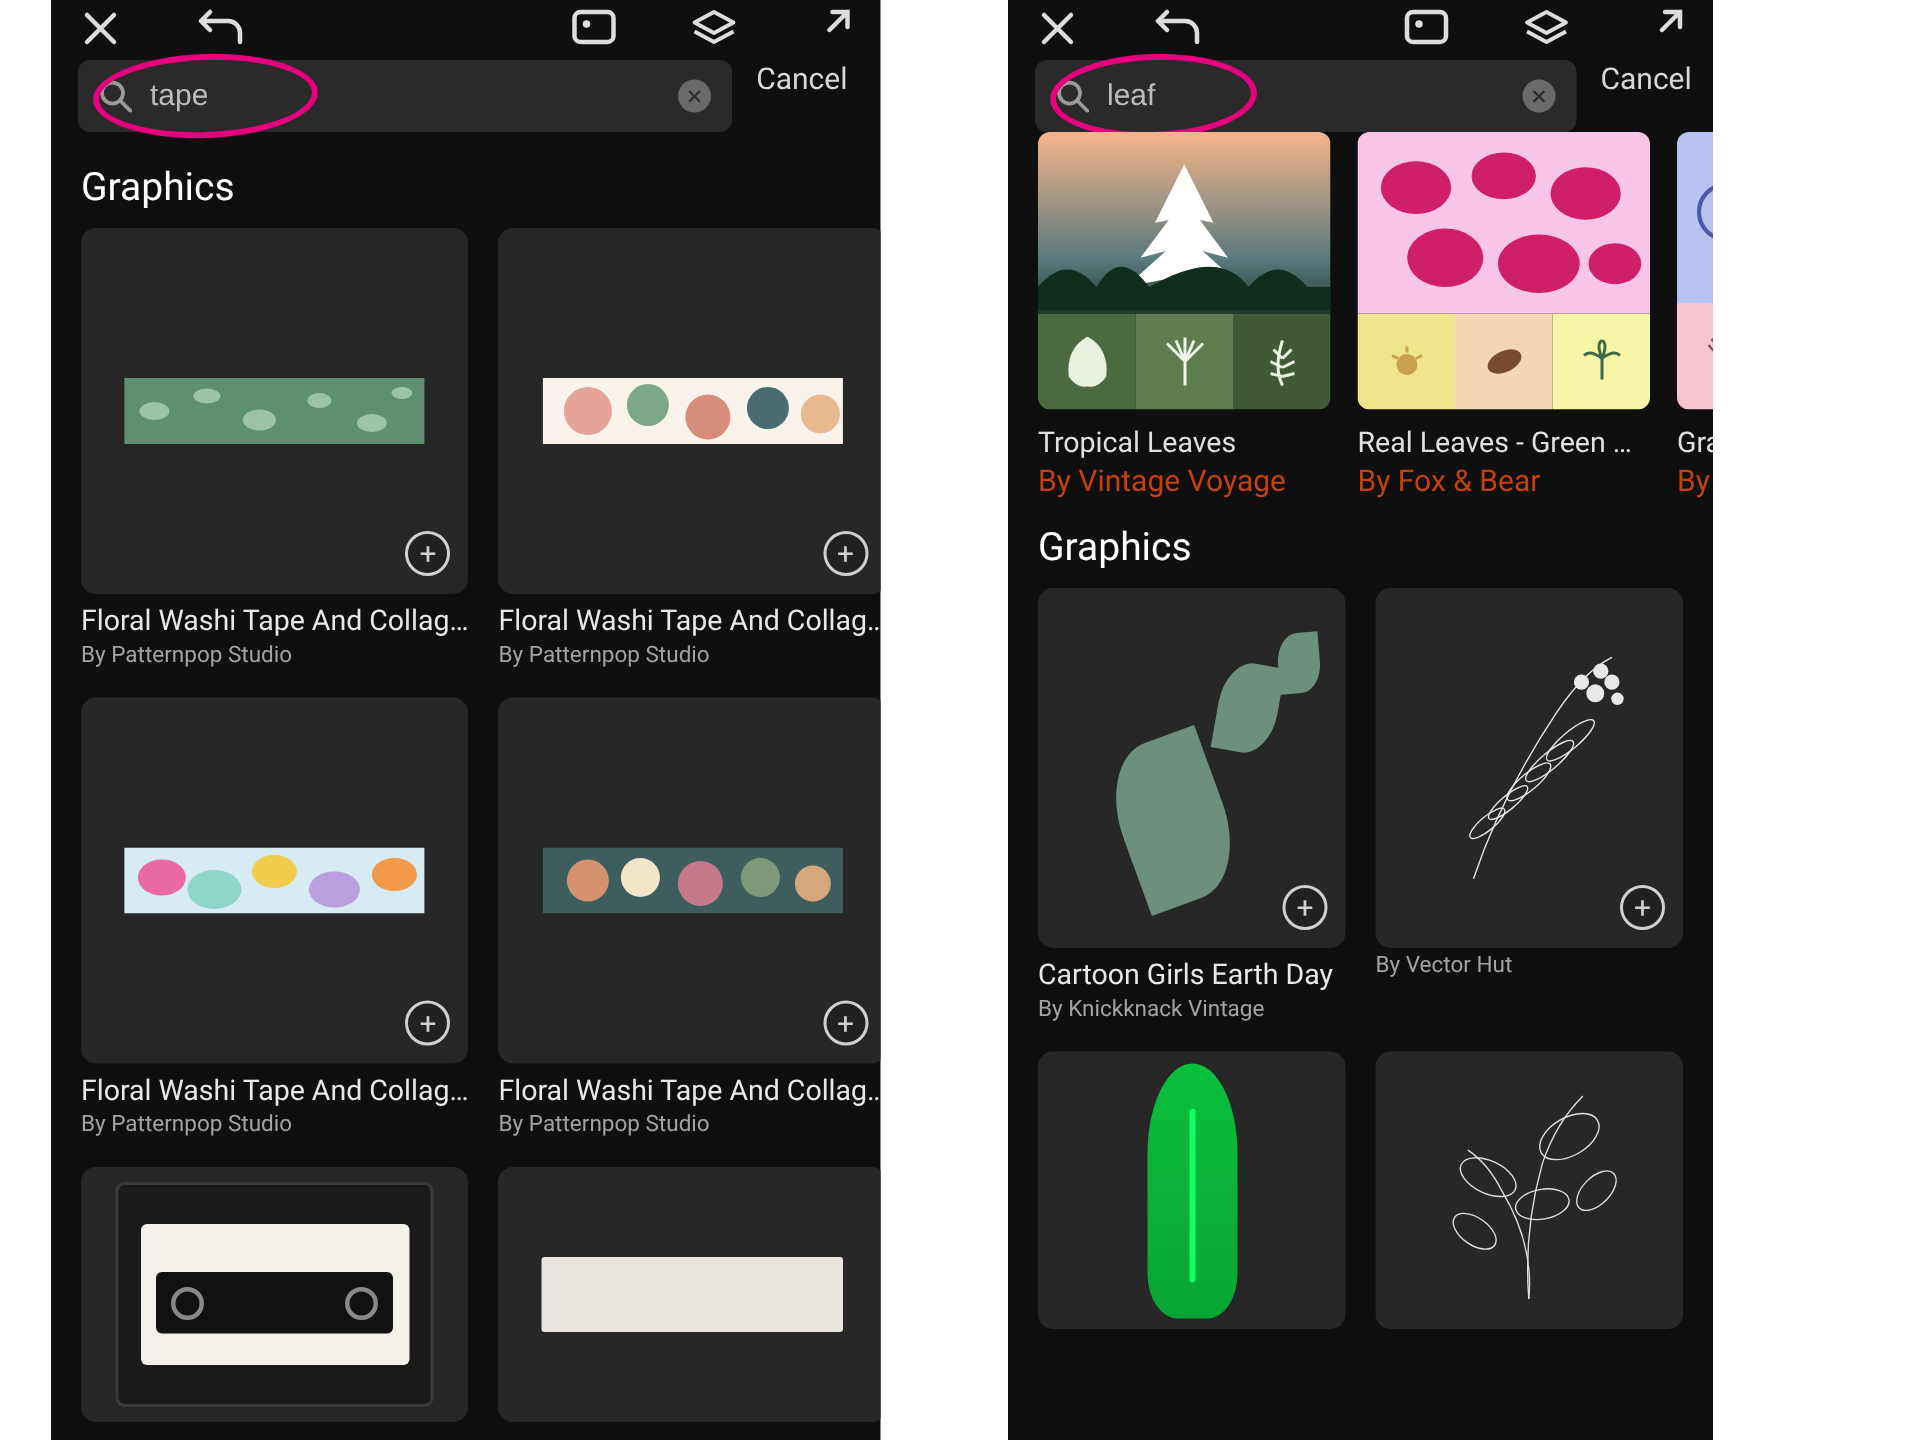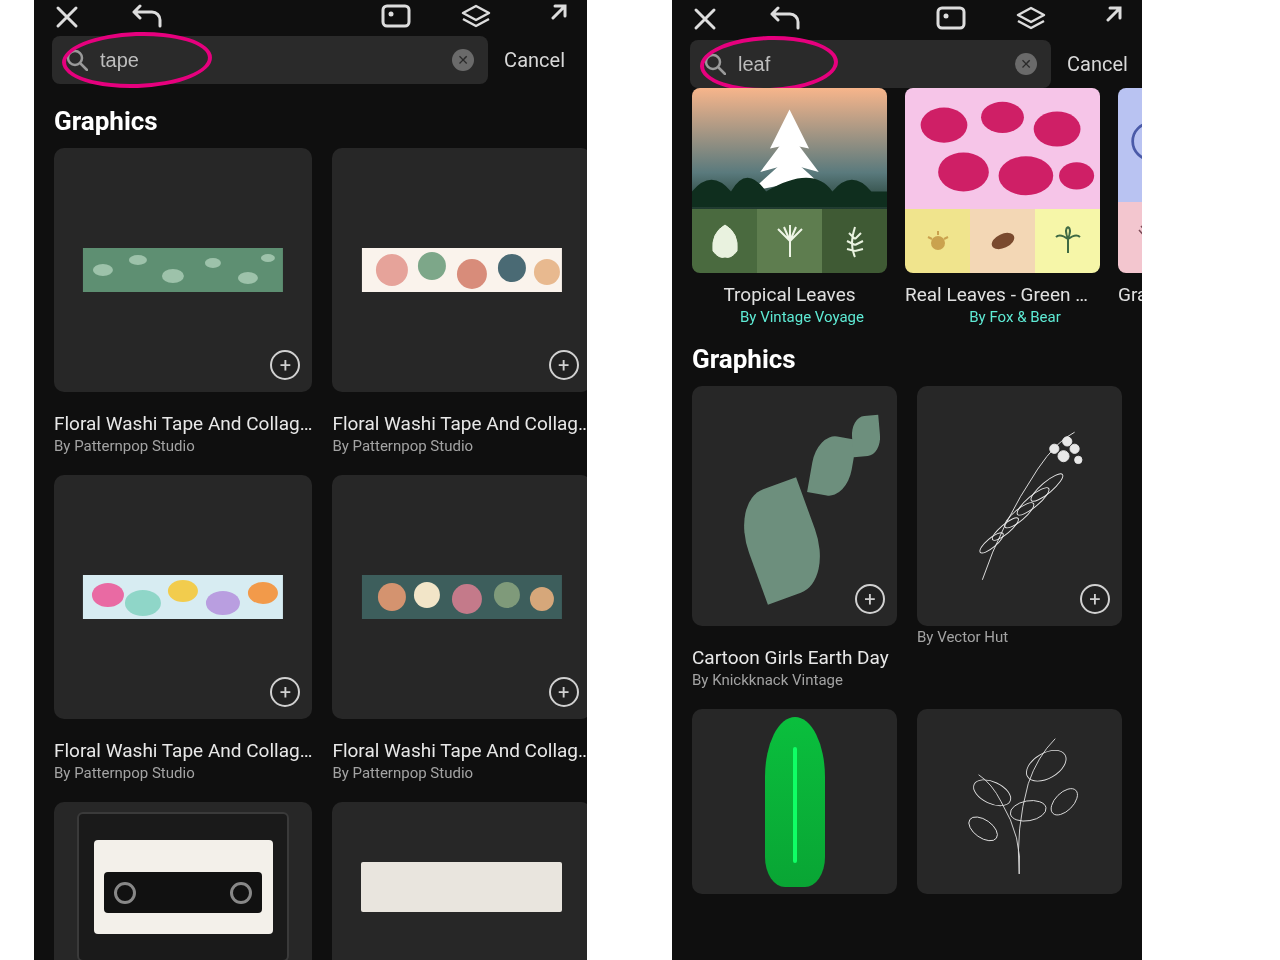--- a/index.html
+++ b/index.html
@@ -27,21 +27,21 @@
     display: flex;
     align-items: center;
     justify-content: space-between;
     padding: 0 20px;
     margin-top: 4px;
   }
   .tb-icons { display: flex; gap: 50px; align-items: center; }
   .tb-icons svg, .tb-right svg { display: block; }
   .searchrow {
     display: flex;
-    align-items: center;
+    align-items: flex-start;
     gap: 12px;
     padding: 0 18px;
     margin-top: 6px;
     position: relative;
   }
   .searchbox {
     flex: 1;
     background: #2a2a2a;
     border-radius: 8px;
     height: 48px;
@@ -80,21 +80,21 @@
     border-radius: 50%;
     width: 150px;
     height: 56px;
     left: 10px;
     top: -4px;
     pointer-events: none;
     transform: rotate(-2deg);
   }
   .section-title {
     font-size: 26px;
-    font-weight: 700;
+    font-weight: 400;
     color: #fff;
     padding: 22px 20px 12px;
   }
   .grid {
     display: grid;
     grid-template-columns: 1fr 1fr;
     gap: 20px;
     padding: 0 20px;
   }
   .card {
@@ -121,41 +121,40 @@
     border-radius: 50%;
     display: flex; align-items: center; justify-content: center;
     color: #d0d0d0;
     font-size: 20px;
     cursor: pointer;
     background: rgba(0,0,0,0.15);
   }
   .card-title {
     color: #e8e8e8;
     font-size: 19px;
-    margin-top: 20px;
+    margin-top: 6px;
     white-space: nowrap;
     overflow: hidden;
     text-overflow: ellipsis;
   }
   .card-author {
     color: #a3a3a3;
     font-size: 15px;
     margin-top: 2px;
   }
   
   .hscroll {
     display: flex;
     gap: 18px;
     padding: 0 0 0 20px;
     overflow: hidden;
   }
   .coll {
     width: 195px;
     flex-shrink: 0;
-    text-align: center;
   }
   .coll.cut { width: 110px; }
   .coll-thumb {
     height: 185px;
     border-radius: 8px;
     overflow: hidden;
     display: flex;
     flex-direction: column;
   }
   .coll-top { flex: 1.4; position: relative; }
@@ -163,27 +162,26 @@
   .coll-cell { flex: 1; display:flex; align-items:center; justify-content:center; }
   .coll-title {
     color: #e0e0e0;
     font-size: 19px;
     margin-top: 10px;
     white-space: nowrap;
     overflow: hidden;
     text-overflow: ellipsis;
   }
   .coll-author {
-    color: #5eead4;
-    font-size: 15px;
+    color: #c2410c;
+    font-size: 20px;
     margin-top: 2px;
     white-space: nowrap;
     overflow: hidden;
     text-overflow: ellipsis;
-    margin-left: 25px;
   }
   
   .tape-strip {
     width: 82%;
     height: 44px;
   }
   .cassette {
     width: 82%;
     height: 150px;
     background: #1a1a1a;

